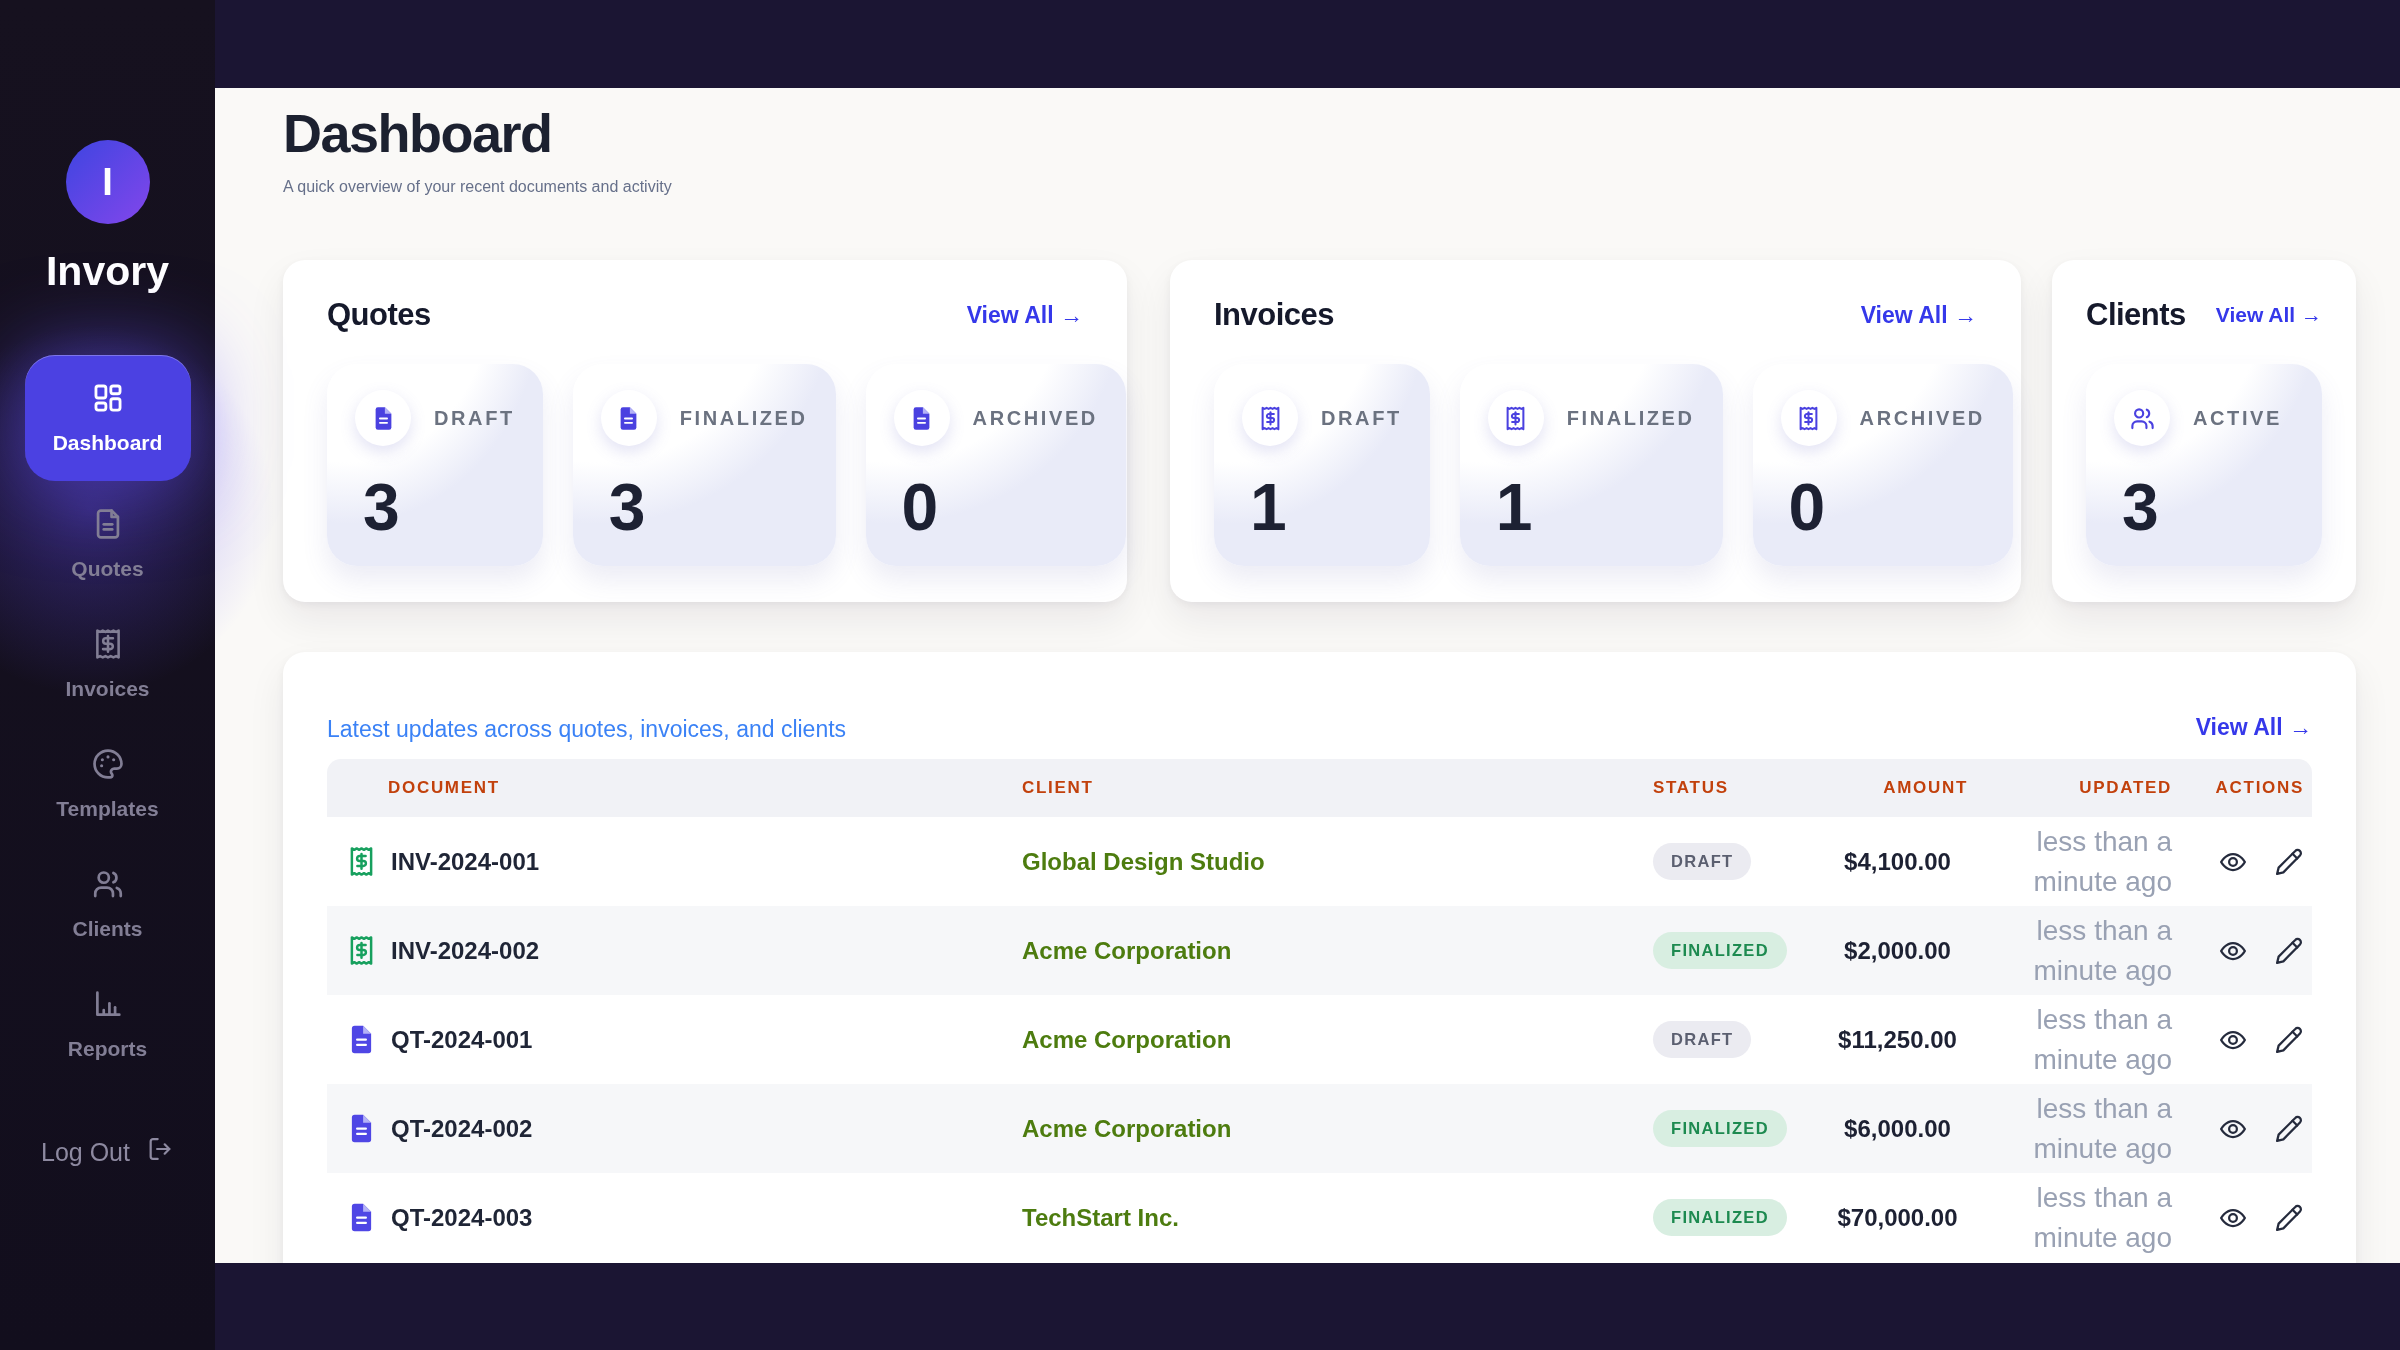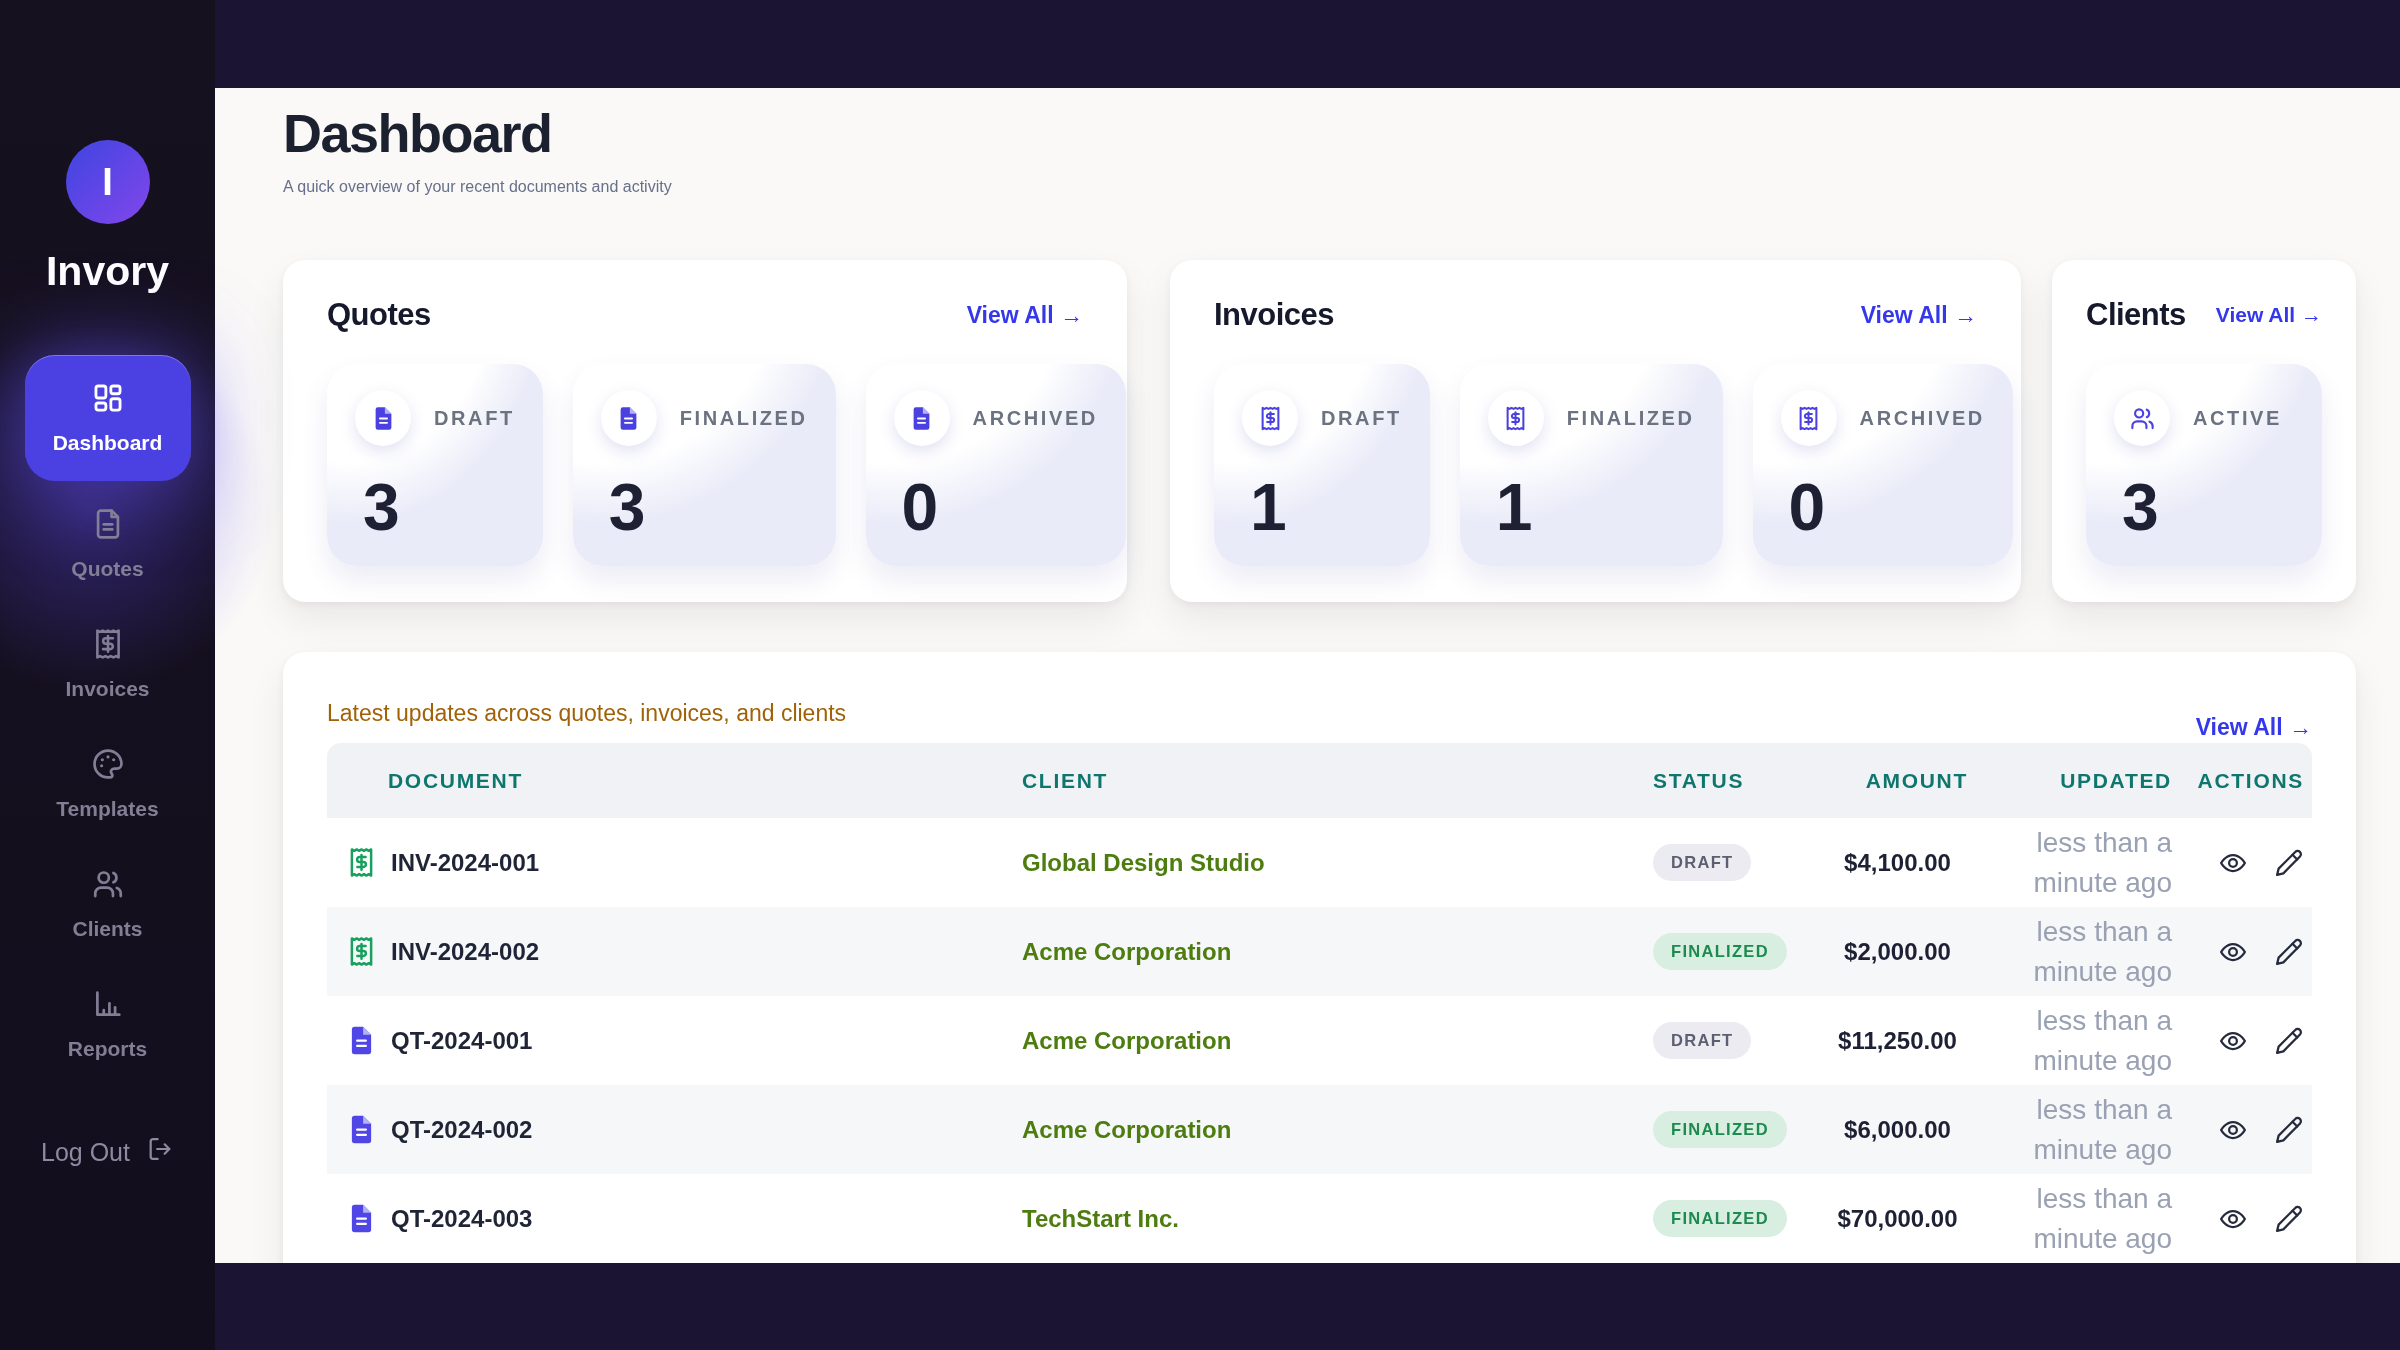--- a/index.html
+++ b/index.html
@@ -81,30 +81,30 @@
   .tile-ico svg{width:27px;height:27px;}
   .tile-label{font-size:20px;font-weight:700;color:#6b7280;letter-spacing:2.6px;}
   .tile-num{font-size:66px;font-weight:800;color:#1d2133;line-height:1;margin-left:8px;}
   
   .activity{
     margin-top:50px;width:2073px;height:660px;border-radius:22px;background:#fff;
     box-sizing:border-box;padding:36px 44px;position:relative;
     box-shadow:0 18px 38px rgba(26,21,46,.07),0 3px 8px rgba(26,21,46,.05);
   }
   .act-title{font-size:33px;font-weight:800;color:#15192b;letter-spacing:-.5px;}
-  .act-sub{margin-top:12px;font-size:23px;color:#a16207;}
+  .act-sub{margin-top:28px;font-size:23px;color:#3b82f6;}
   .act-viewall{position:absolute;right:44px;top:62px;}
   .tbl{margin-top:16px;}
   .thead,.trow{
     display:grid;grid-template-columns:695px 631px 174px 155px 190px 140px;
     align-items:center;
   }
   .thead{
-    height:75px;background:#f1f2f6;border-radius:14px 14px 0 0;
-    color:#0f766e;font-size:21px;font-weight:700;letter-spacing:1.7px;
+    height:58px;background:#f1f2f6;border-radius:14px 14px 0 0;
+    color:#c2410c;font-size:17px;font-weight:700;letter-spacing:1.7px;
   }
   .th-doc{padding-left:61px;}
   .th-amount{text-align:right;padding-right:14px;}
   .th-updated{text-align:right;}
   .th-actions{text-align:right;padding-right:8px;}
   .trow{height:89px;font-size:24px;cursor:default;}
   .trow.alt{background:#f6f7f9;}
   .cell-doc{display:flex;align-items:center;gap:13px;padding-left:18px;font-weight:700;color:#1f2536;}
   .rowico{width:33px;height:33px;flex:none;display:flex;align-items:center;justify-content:center;}
   .rowico svg{width:33px;height:33px;}

